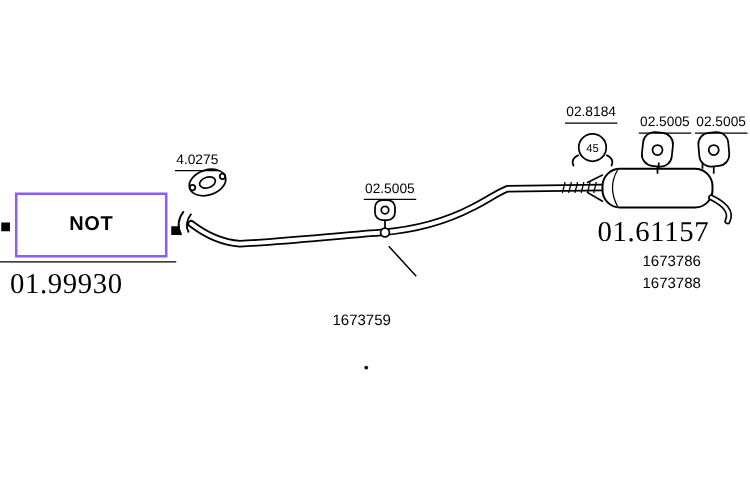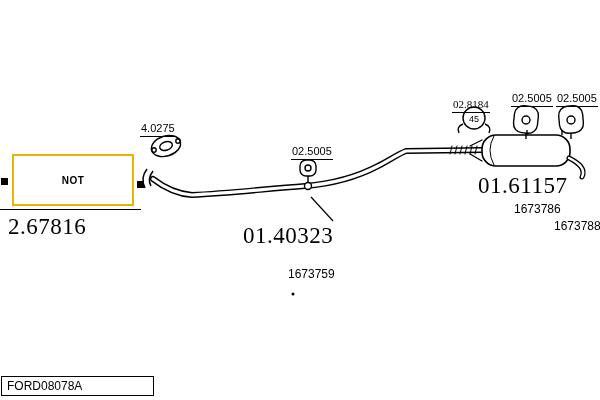--- a/index.html
+++ b/index.html
@@ -12,22 +12,22 @@
     border-bottom:1px solid #000;padding:0 1px 1px 1px;white-space:nowrap;
   }
   .big-code{
     position:absolute;font-size:23px;line-height:25px;letter-spacing:0.5px;white-space:nowrap;font-family:Liberation Serif, serif;
   }
   .ref-num{
     position:absolute;font-size:12px;line-height:14px;white-space:nowrap;
   }
   .na-box{
     position:absolute;left:12px;top:154px;width:118px;height:48px;
-    border:2px solid #eab308;display:flex;flex-direction:column;
-    align-items:center;justify-content:center;font-size:10px;font-weight:bold;
+    border:2px solid #8b5cf6;display:flex;flex-direction:column;
+    align-items:center;justify-content:center;font-size:16px;font-weight:bold;
     letter-spacing:0.5px;gap:2px;
   }
   .footer-box{
     position:absolute;left:1px;top:376px;width:146px;height:18px;
     border:1px solid #000;font-size:12px;line-height:18px;padding-left:5px;
     white-space:nowrap;
   }
   svg{position:absolute;left:0;top:0;}
 </style>
 </head>
@@ -111,29 +111,25 @@
 
     <circle cx="293" cy="294" r="1.5" fill="#000"></circle>
   </svg>
 
   <div class="na-box">
     <span>NOT</span>
   </div>
 
   <div class="small-label" style="left:140px;top:122px;">4.0275</div>
   <div class="small-label" style="left:291px;top:145px;">02.5005</div>
-  <div class="small-label" style="left:452px;top:98px;font-family:Liberation Serif, serif;">02.8184</div>
+  <div class="small-label" style="left:452px;top:84px;">02.8184</div>
   <div class="small-label" style="left:511px;top:92px;">02.5005</div>
   <div class="small-label" style="left:556px;top:92px;">02.5005</div>
 
-  <div class="big-code" style="left:8px;top:214px;">2.67816</div>
-  <div class="big-code" style="left:243px;top:223px;">01.40323</div>
+  <div class="big-code" style="left:8px;top:214px;">01.99930</div>
   <div class="big-code" style="left:478px;top:173px;">01.61157</div>
 
-  <div class="ref-num" style="left:288px;top:249px;margin-top:18px;">1673759</div>
+  <div class="ref-num" style="left:266px;top:249px;">1673759</div>
   <div class="ref-num" style="left:514px;top:202px;">1673786</div>
-  <div class="ref-num" style="left:514px;top:219px;margin-left:40px;">1673788</div>
+  <div class="ref-num" style="left:514px;top:219px;">1673788</div>
 
-  <div class="footer-box">
-    <span>FORD08078A</span>
-  </div>
 
 </div>
 
 </body></html>

